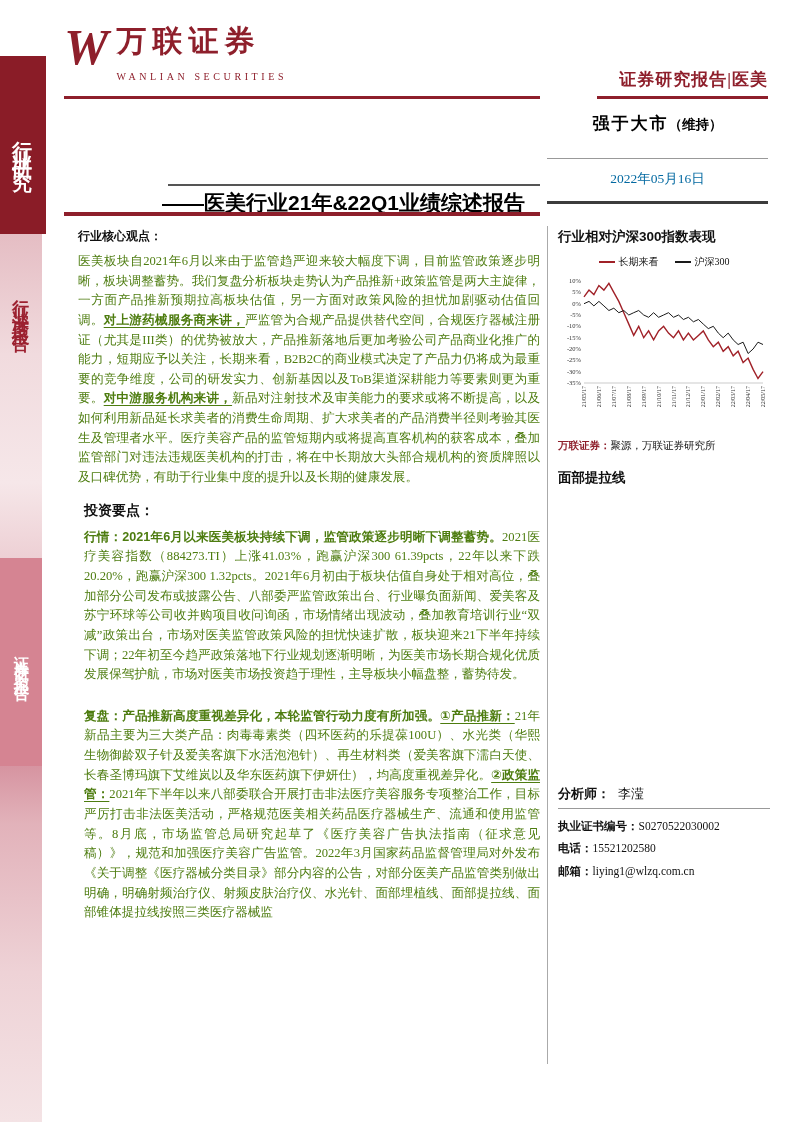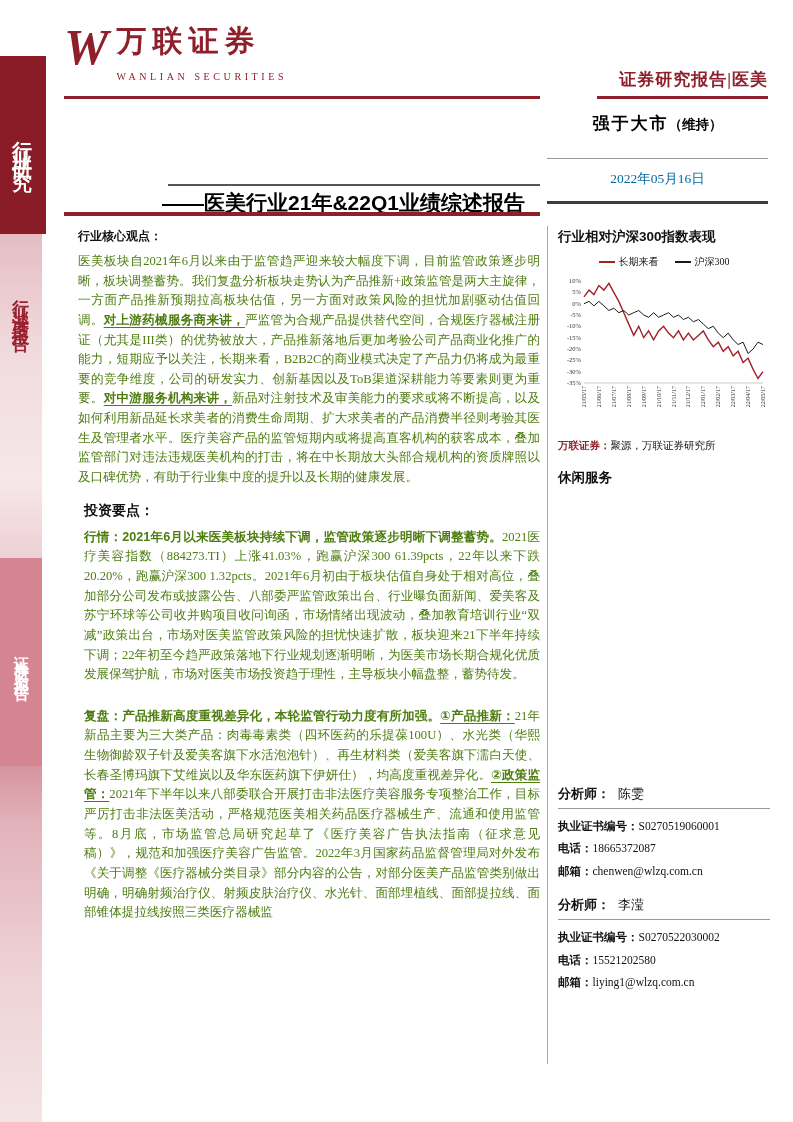--- a/index.html
+++ b/index.html
@@ -176,31 +176,23 @@
           <text x="0" y="2" text-anchor="end" font-size="6" fill="#333" transform="translate(145.3,113) rotate(-90)">22/01/17</text>
           <text x="0" y="2" text-anchor="end" font-size="6" fill="#333" transform="translate(160.3,113) rotate(-90)">22/02/17</text>
           <text x="0" y="2" text-anchor="end" font-size="6" fill="#333" transform="translate(175.2,113) rotate(-90)">22/03/17</text>
           <text x="0" y="2" text-anchor="end" font-size="6" fill="#333" transform="translate(190.1,113) rotate(-90)">22/04/17</text>
           <text x="0" y="2" text-anchor="end" font-size="6" fill="#333" transform="translate(205.0,113) rotate(-90)">22/05/17</text>
         </svg>
     </div>
     <div class="source-line">
       <span class="source-label">万联证券：</span><span>聚源，万联证券研究所</span>
     </div>
-    <div class="h-related sans">休闲服务</div>
+    <div class="h-related sans">面部提拉线</div>
 
     <div class="analysts">
-      <div class="analyst">
-        <div class="analyst-name-row">
-          <span class="lbl">分析师：</span><span class="nm">陈雯</span>
-        </div>
-        <div class="a-row"><span class="k">执业证书编号：</span><span>S0270519060001</span></div>
-        <div class="a-row"><span class="k">电话：</span><span>18665372087</span></div>
-        <div class="a-row"><span class="k">邮箱：</span><span>chenwen@wlzq.com.cn</span></div>
-      </div>
       <div class="analyst">
         <div class="analyst-name-row">
           <span class="lbl">分析师：</span><span class="nm">李滢</span>
         </div>
         <div class="a-row"><span class="k">执业证书编号：</span><span>S0270522030002</span></div>
         <div class="a-row"><span class="k">电话：</span><span>15521202580</span></div>
         <div class="a-row"><span class="k">邮箱：</span><span>liying1@wlzq.com.cn</span></div>
       </div>
     </div>
   </div>

